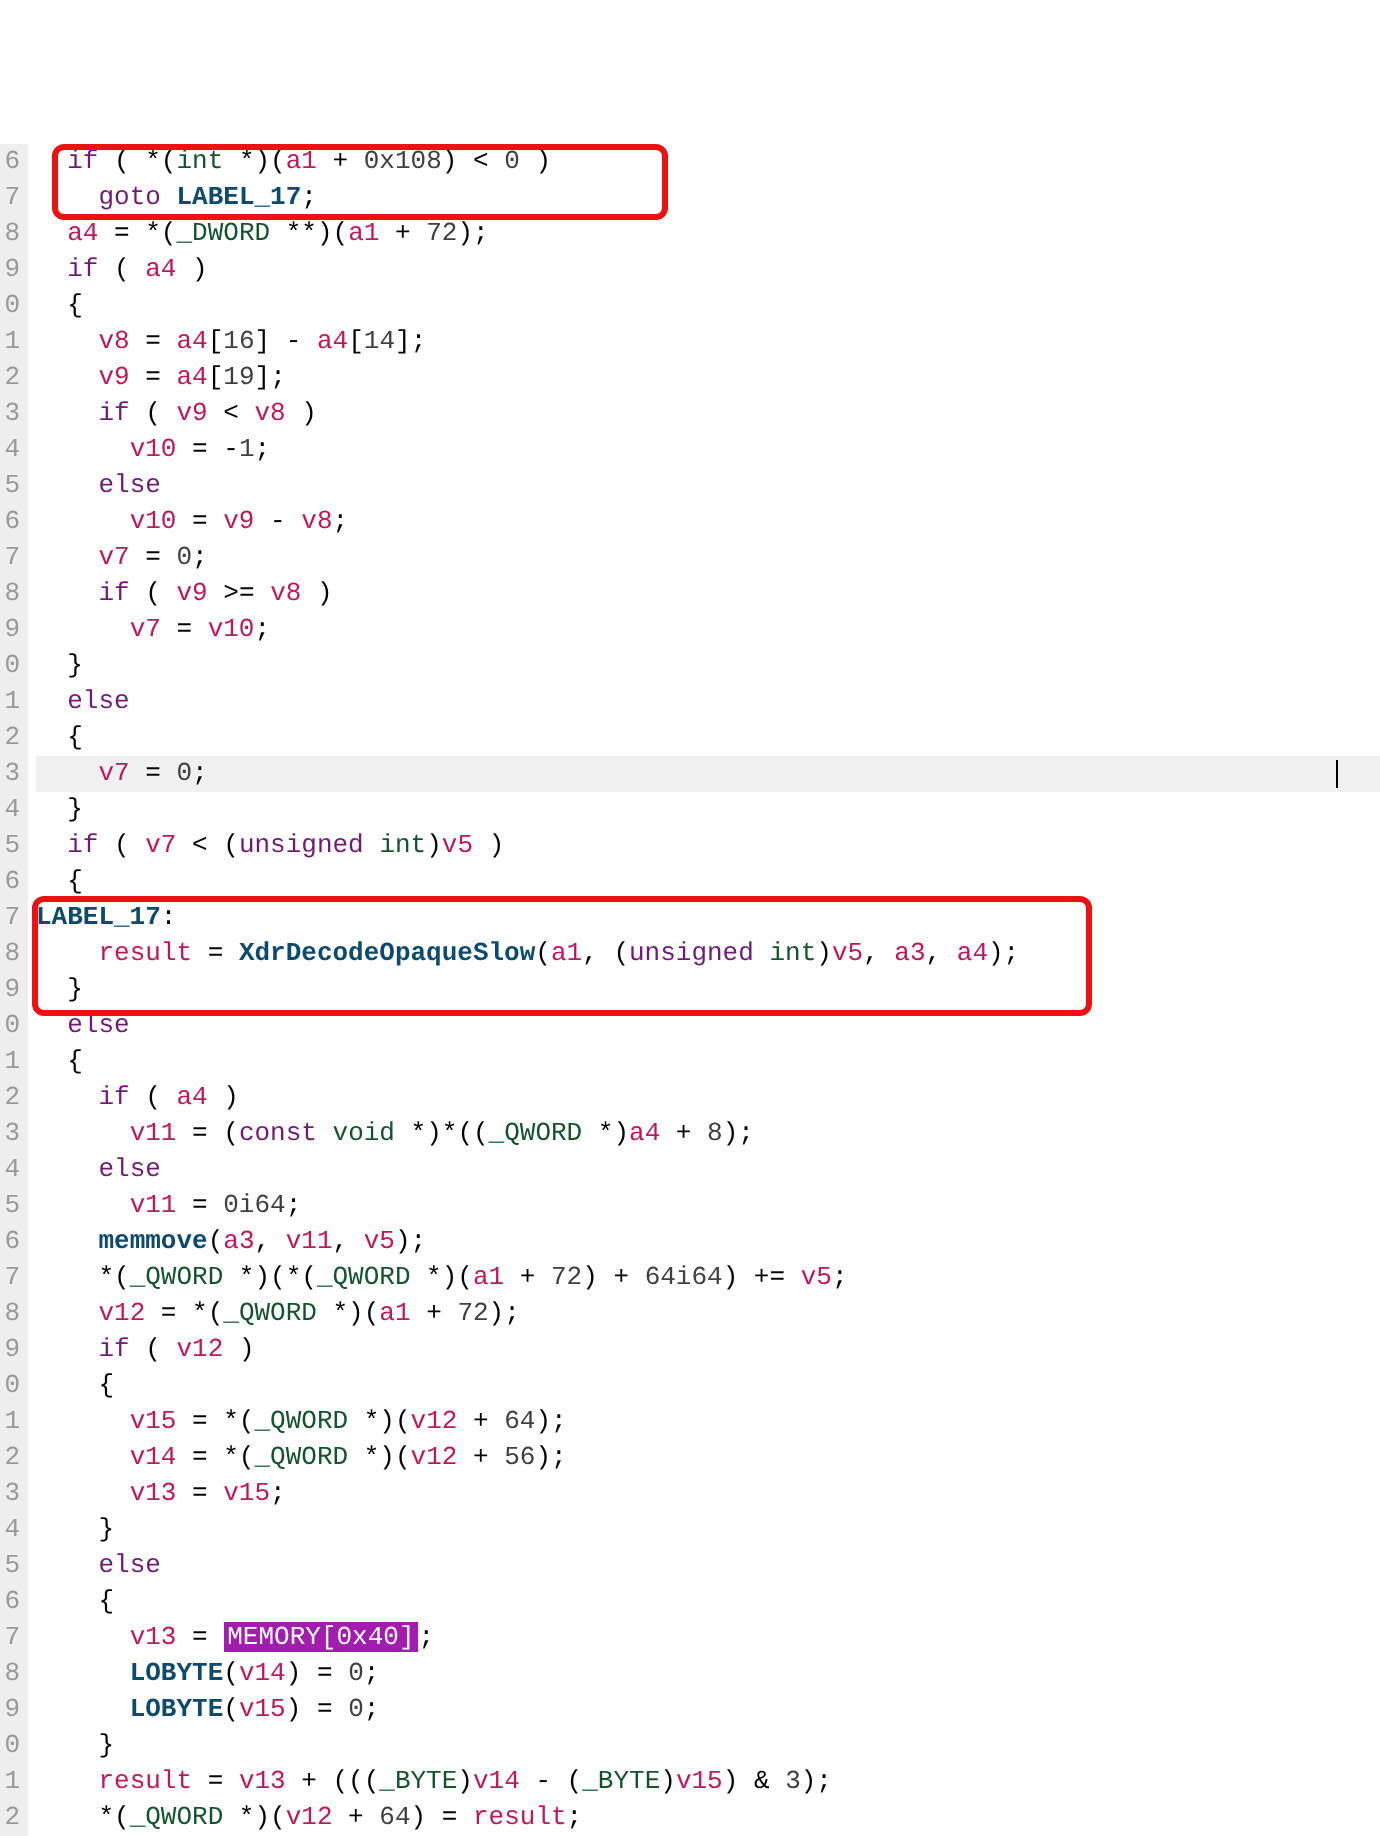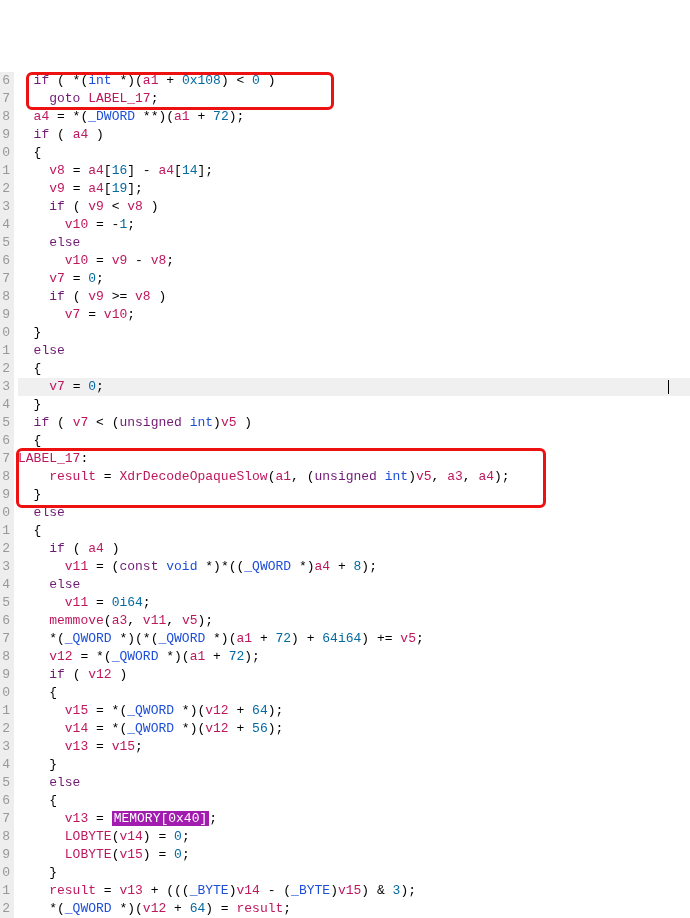--- a/index.html
+++ b/index.html
@@ -22,24 +22,24 @@
   }
   .code {
     flex: 1;
     padding-left: 4px;
     position: relative;
   }
   .line { height: 18px; }
   .gline { height: 18px; }
   .line.hl { background: #f0f0f0; }
   .k  { color: #701a75; }   
-  .t  { color: #1d4ed8; }   
-  .n  { color: #0369a1; }   
+  .t  { color: #14532d; }   
+  .n  { color: #404040; }   
   .v  { color: #be185d; }      
-  .fn { color: #be185d; }      
+  .fn { color: #0c4a6e; font-weight: bold; }      
   .memerr {
     background: #a21caf;
     color: #fff;
     padding: 0 2px;
   }
   .box {
     position: absolute;
     border: 3px solid #e11;
     border-radius: 6px;
     pointer-events: none;

